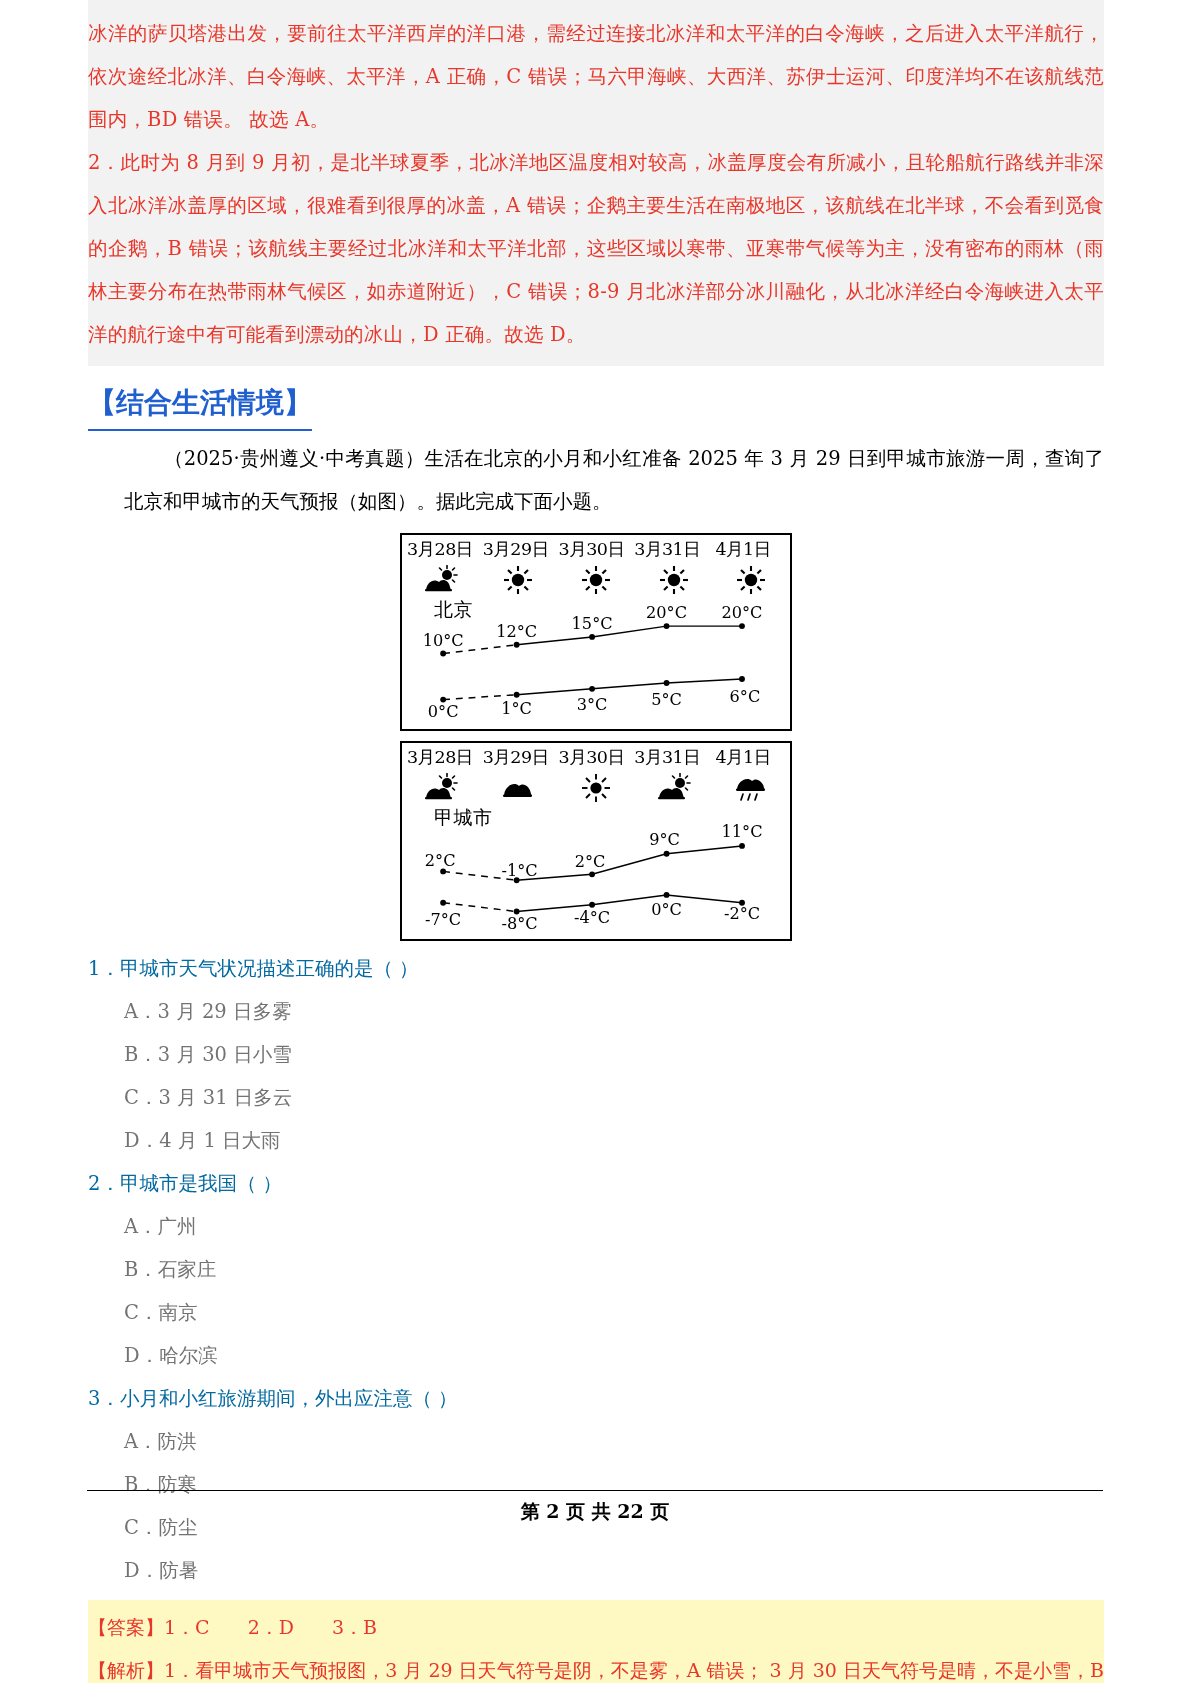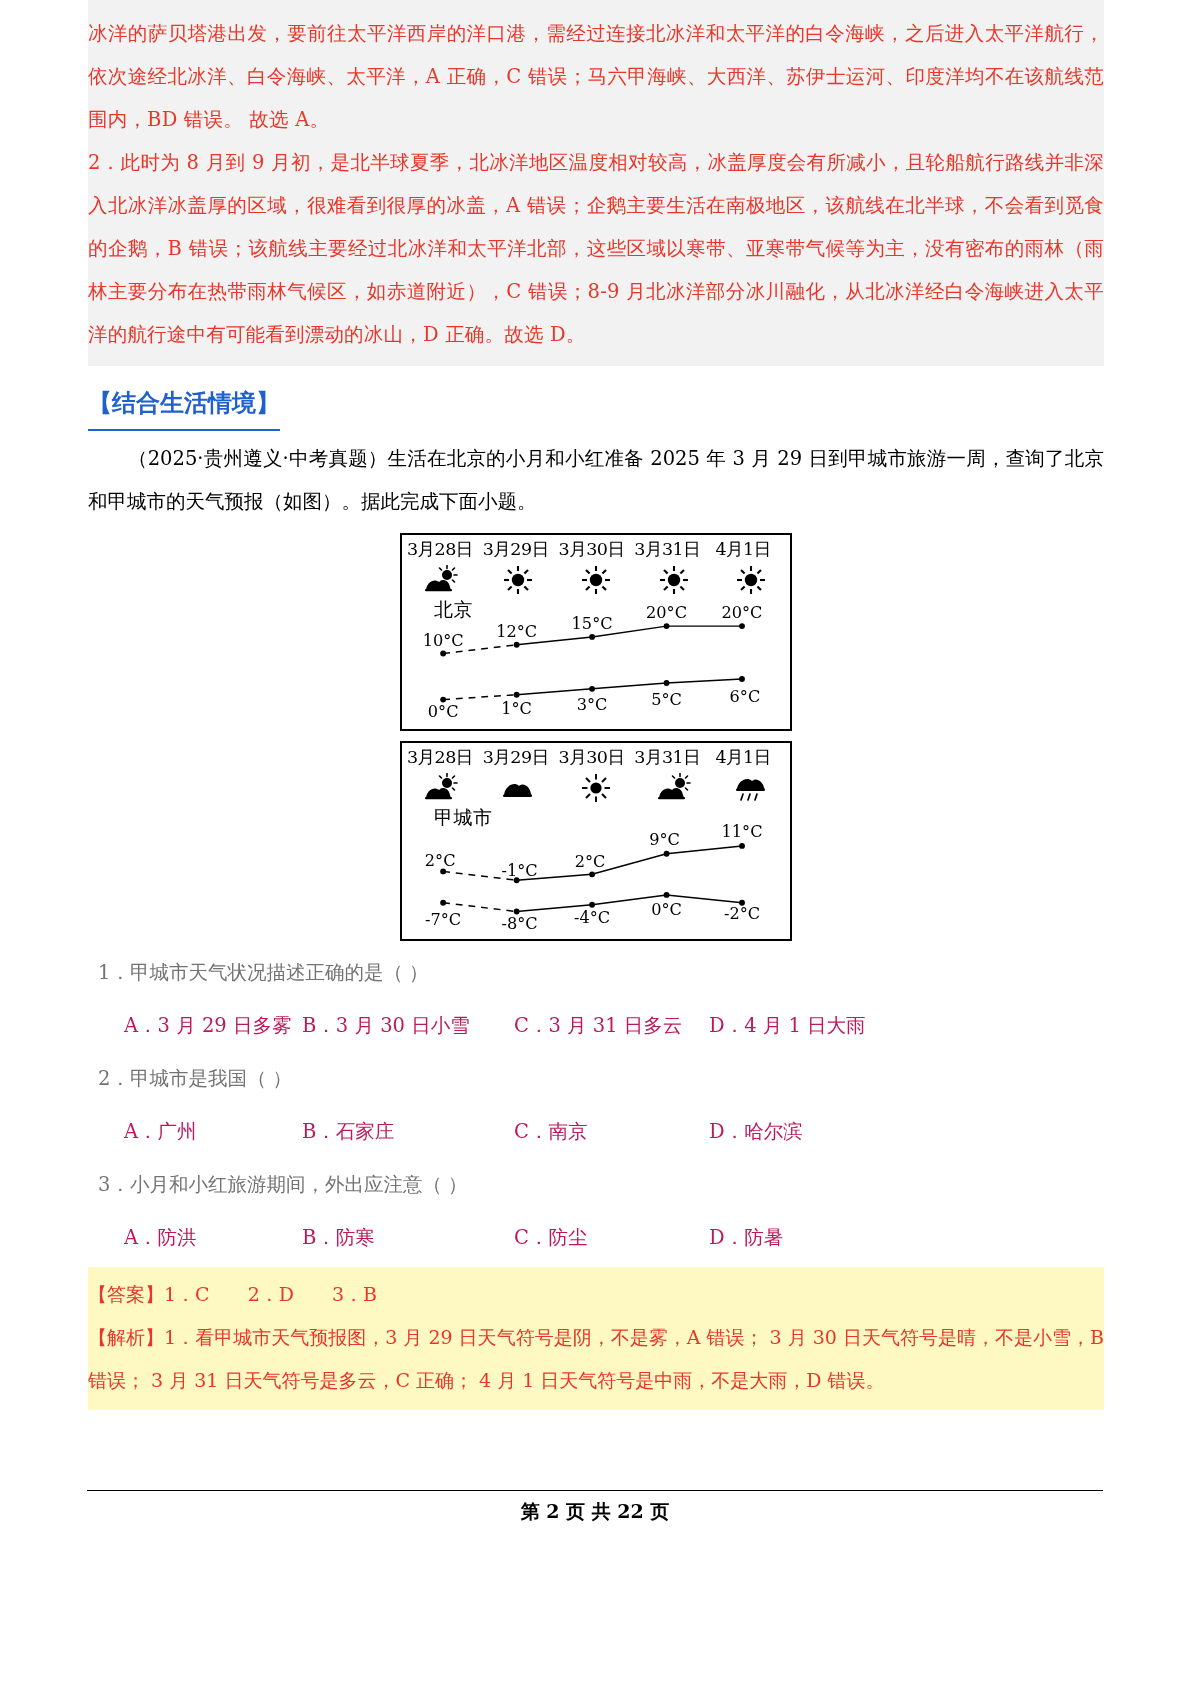--- a/index.html
+++ b/index.html
@@ -43,21 +43,21 @@
     text-align: justify;
     text-justify: inter-ideograph;
     letter-spacing: 0.2px;
   }
   .expl-block p.indent2 { text-indent: 0; }
 
   
   .blue-heading {
     color: #1f5fd0;
     font-weight: bold;
-    font-size: 24px;
+    font-size: 28px;
     line-height: 50px;
     margin: 8px 0 2px 0;
     display: inline-block;
     border-bottom: 2.5px solid #1f5fd0;
     padding-bottom: 1px;
   }
 
   
   .body-p {
     font-size: 19.5px;
@@ -65,29 +65,30 @@
     margin: 0;
     color: #000;
     text-align: justify;
     text-justify: inter-ideograph;
   }
   .body-p.first { text-indent: 40px; }
 
   .q-line {
     font-size: 19.5px;
     line-height: 43px;
-    margin: 10px;
-    color: #737373;
+    margin: 0;
+    color: #0369a1;
   }
   .opt-line {
     font-size: 19.5px;
     line-height: 43px;
     margin: 0 0 0 36px;
-    color: #be185d;
+    color: #737373;
     display: flex;
+    flex-direction: column;
   }
   .opt-line .opt { display: inline-block; }
 
   
   .charts-wrap {
     margin: 10px 0 6px 0;
     display: flex;
     flex-direction: column;
     align-items: center;
   }
@@ -176,21 +177,21 @@
 
     <div class="expl-block" style="padding-top:12px; padding-bottom:10px;">
       <p>冰洋的萨贝塔港出发，要前往太平洋西岸的洋口港，需经过连接北冰洋和太平洋的白令海峡，之后进入太平洋航行，依次途经北冰洋、白令海峡、太平洋，A 正确，C 错误；马六甲海峡、大西洋、苏伊士运河、印度洋均不在该航线范围内，BD 错误。 故选 A。</p>
       <p class="indent2">2．此时为 8 月到 9 月初，是北半球夏季，北冰洋地区温度相对较高，冰盖厚度会有所减小，且轮船航行路线并非深入北冰洋冰盖厚的区域，很难看到很厚的冰盖，A 错误；企鹅主要生活在南极地区，该航线在北半球，不会看到觅食的企鹅，B 错误；该航线主要经过北冰洋和太平洋北部，这些区域以寒带、亚寒带气候等为主，没有密布的雨林（雨林主要分布在热带雨林气候区，如赤道附近），C 错误；8-9 月北冰洋部分冰川融化，从北冰洋经白令海峡进入太平洋的航行途中有可能看到漂动的冰山，D 正确。故选 D。</p>
     </div>
 
     <div style="margin-top:4px;">
       <span class="blue-heading">【结合生活情境】</span>
     </div>
 
-    <p class="body-p first" style="margin-top:4px;">（2025·贵州遵义·中考真题）生活在北京的小月和小红准备 2025 年 3 月 29 日到甲城市旅游一周，查询了北京和甲城市的天气预报（如图）。据此完成下面小题。</p>
+    <p class="body-p first" style="margin-top:4px;margin-left:36px;">（2025·贵州遵义·中考真题）生活在北京的小月和小红准备 2025 年 3 月 29 日到甲城市旅游一周，查询了北京和甲城市的天气预报（如图）。据此完成下面小题。</p>
 
     <div class="charts-wrap">
 
       <div class="wchart">
         <div class="hdr">
           <span>3月28日</span>
           <span>3月29日</span>
           <span>3月30日</span>
           <span>3月31日</span>
           <span>4月1日</span>

